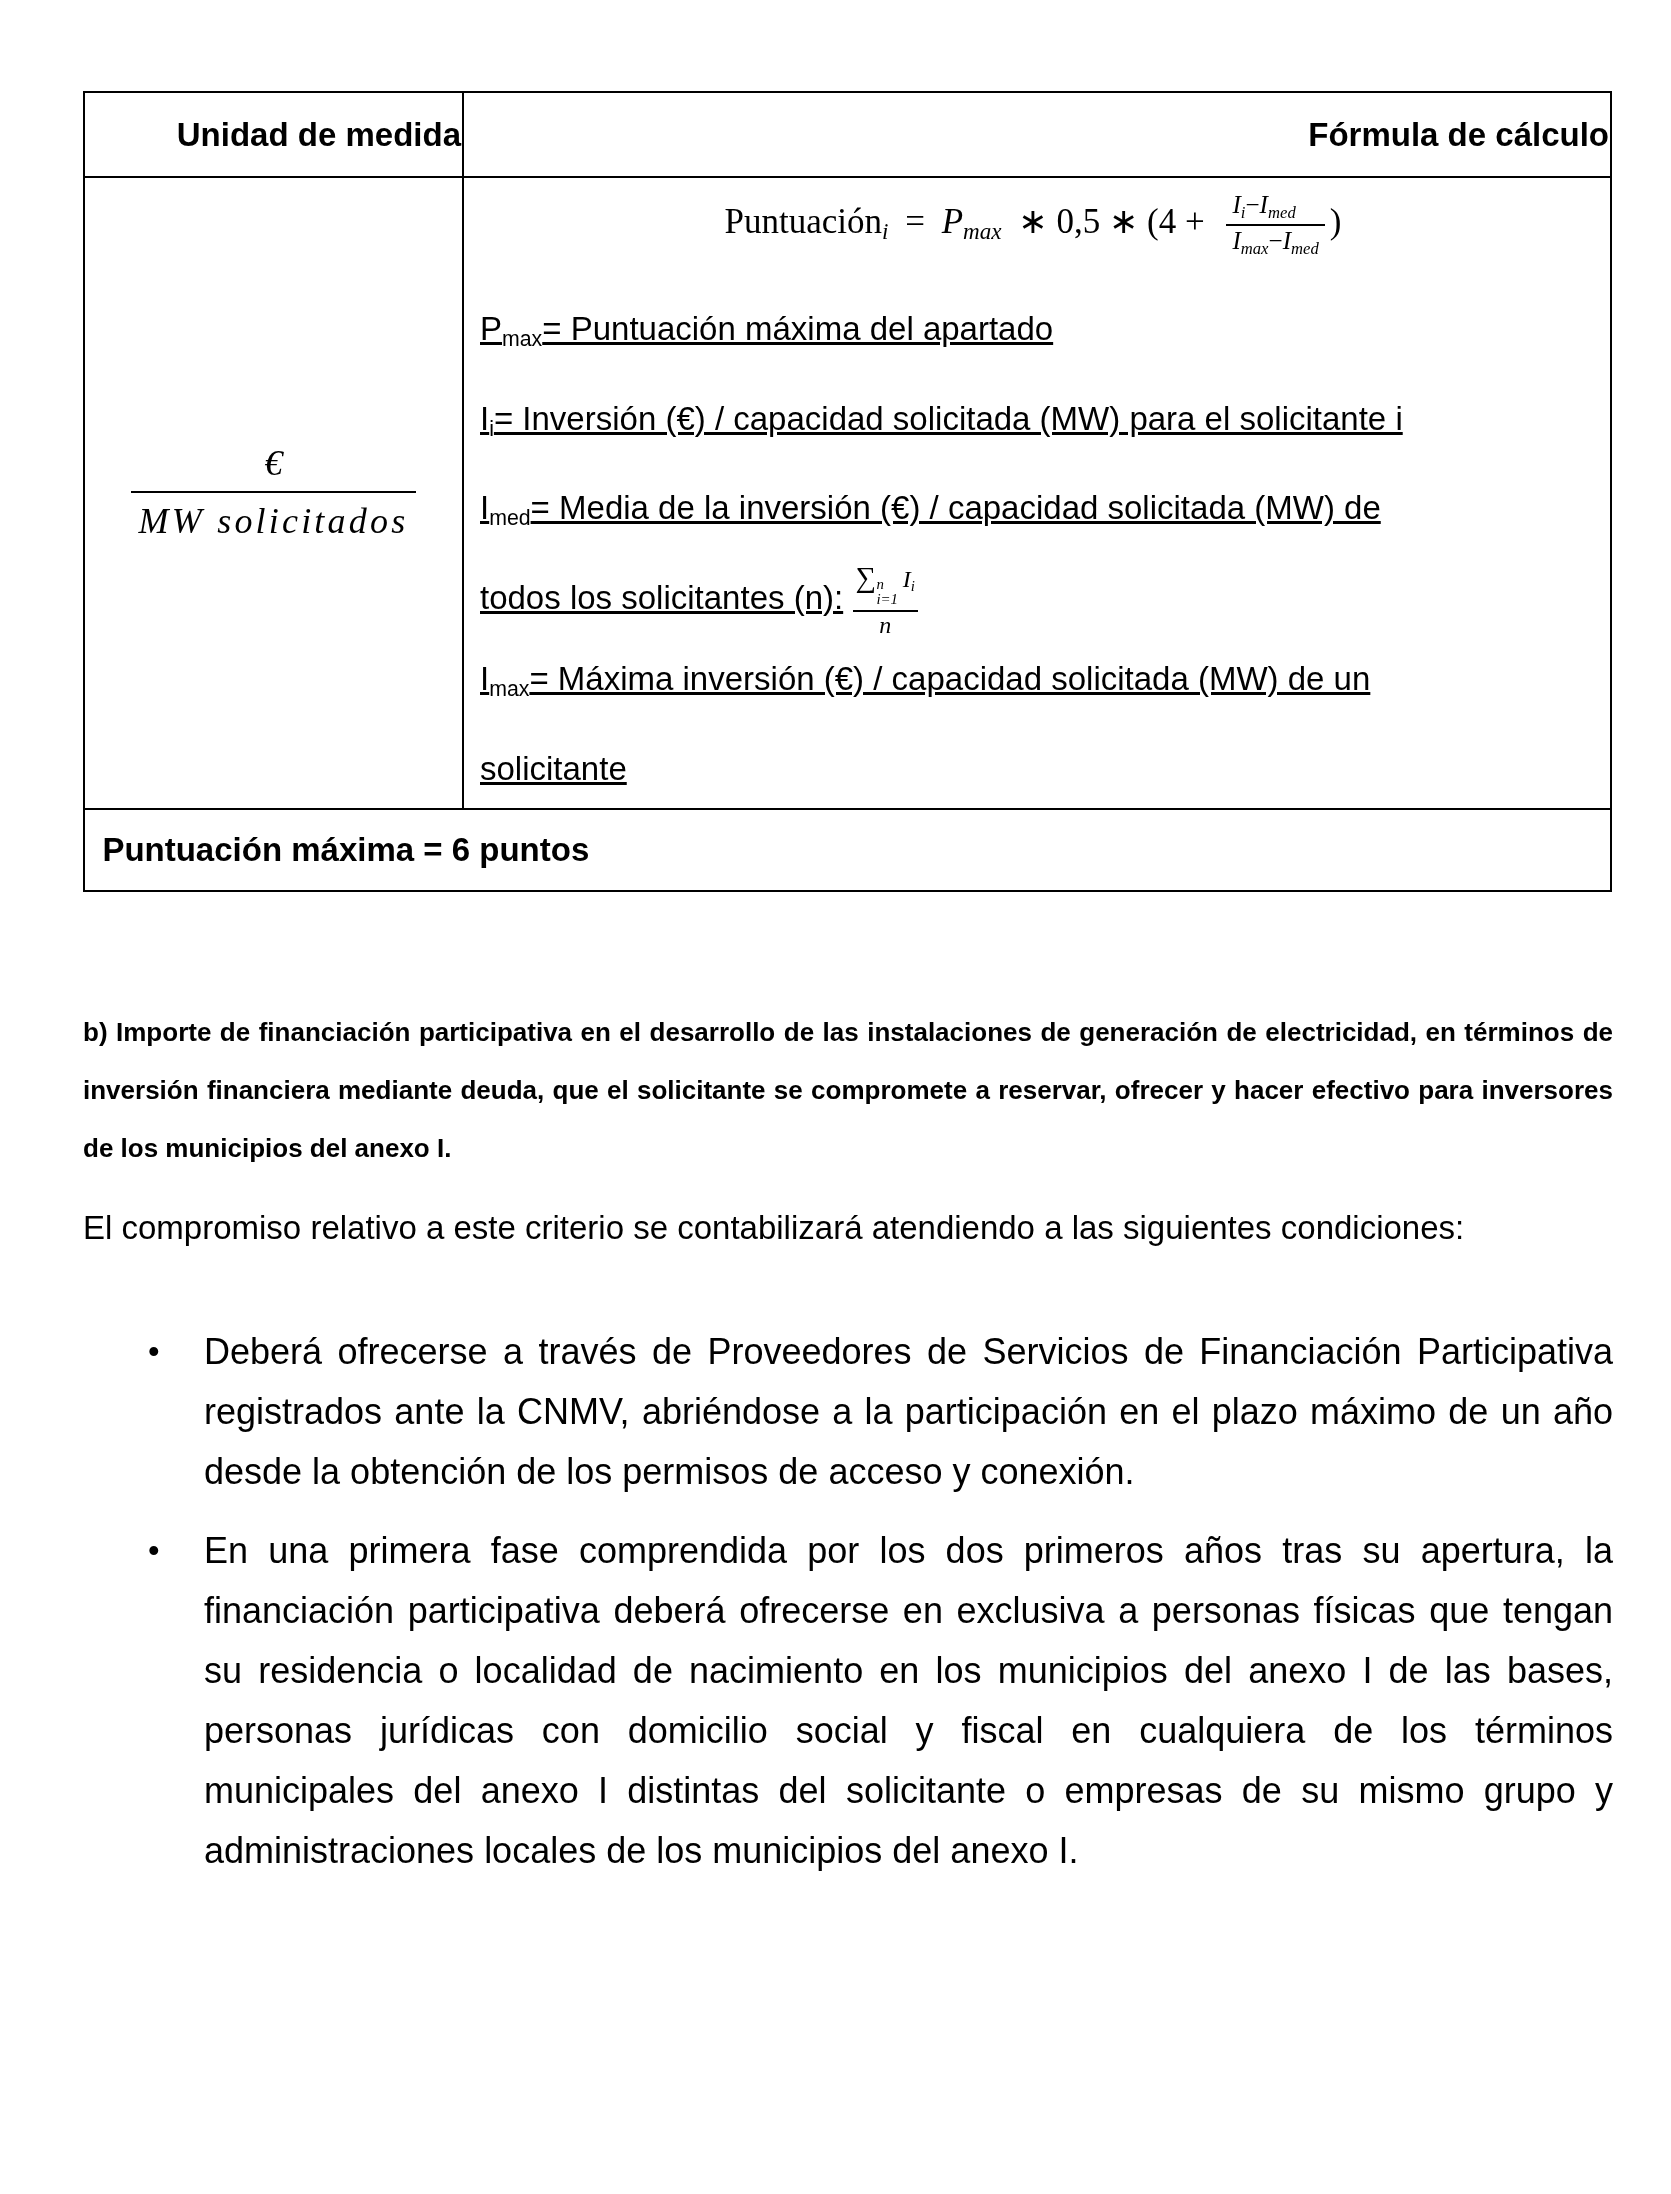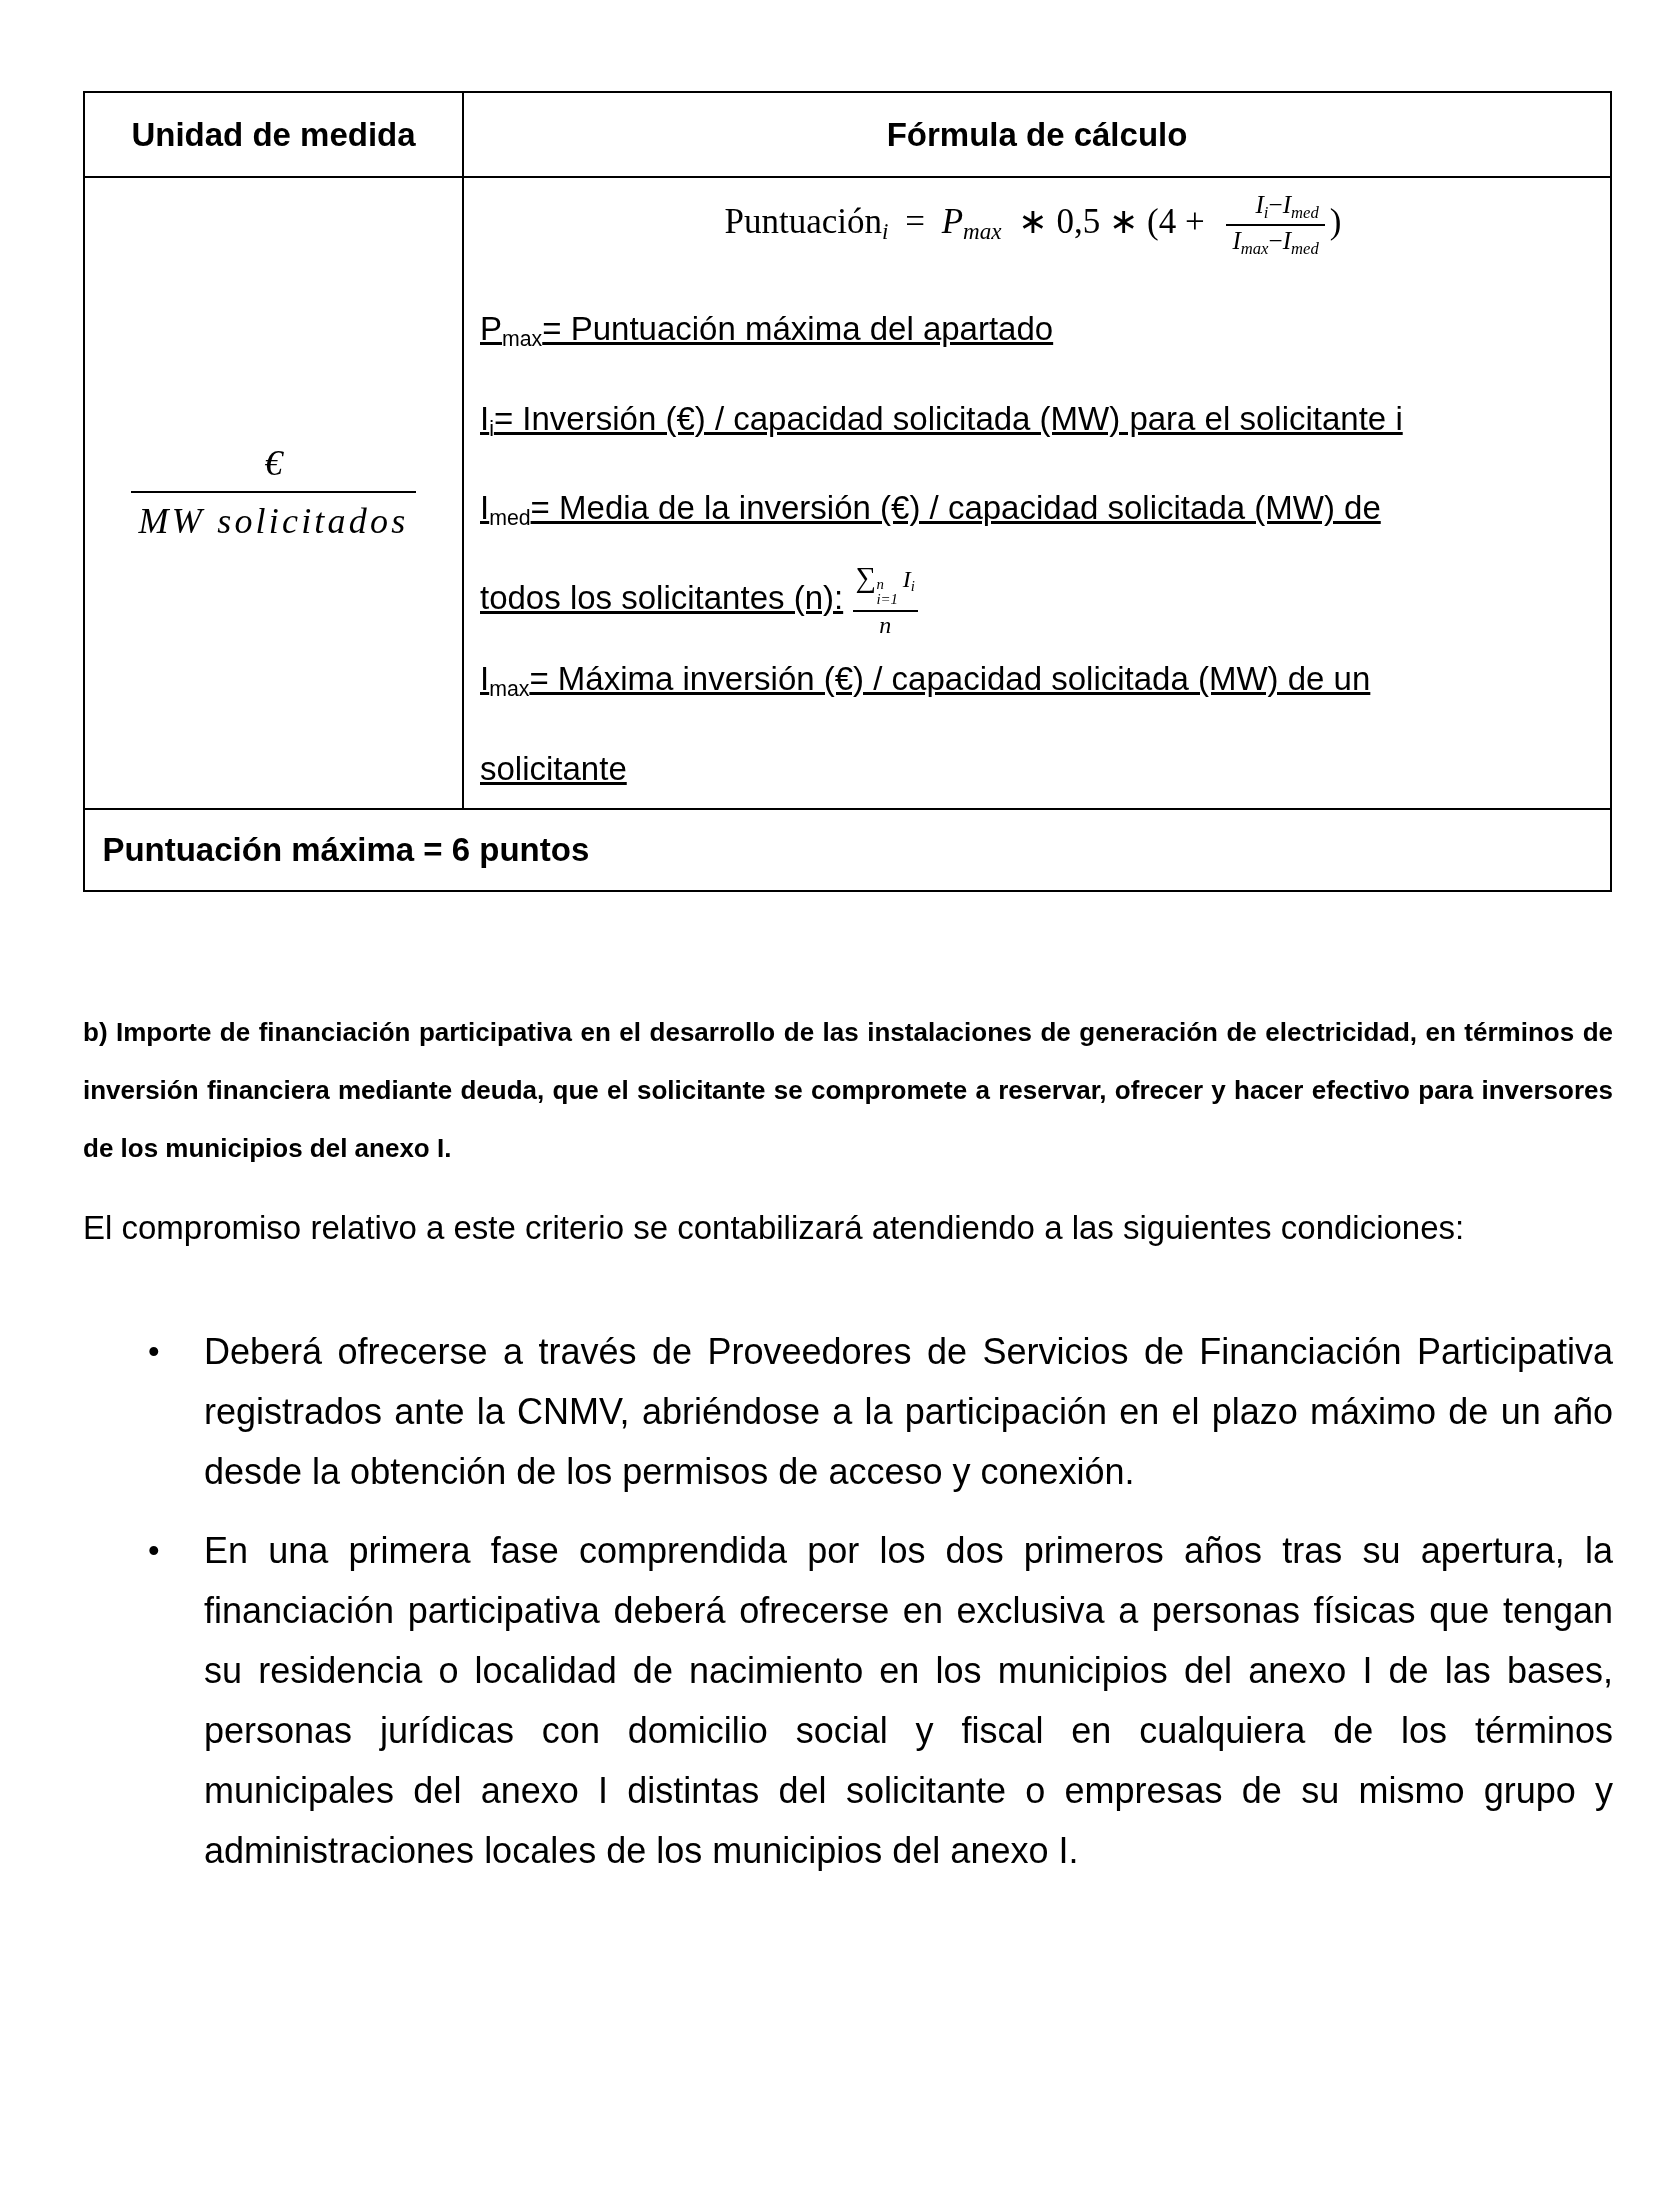--- a/index.html
+++ b/index.html
@@ -23,21 +23,21 @@
     table-layout: fixed;
   }
   table.criteria th, table.criteria td {
     border: 2.4px solid #000;
   }
   th.col-unit { width: 375px; }
   tr.header-row th {
     height: 81px;
     font-size: 33px;
     font-weight: bold;
-    text-align: center;
+    text-align: right;
     vertical-align: middle;
   }
   tr.body-row { height: 612px; }
   td.unit-cell {
     text-align: center;
     vertical-align: middle;
   }
   .unit-frac {
     display: inline-block;
     font-family: "Liberation Serif", serif;
@@ -73,21 +73,21 @@
   }
   .op { margin: 0 8px; }
   .frac {
     display: inline-block;
     vertical-align: middle;
     font-size: 0.72em;
     margin: 0 4.7px;
   }
   .frac .fnum, .frac .fden {
     display: block;
-    text-align: right;
+    text-align: left;
     padding: 0.8px 6.3px;
   }
   .frac .fnum { border-bottom: 2.4px solid #000; }
 
   
   .def {
     margin: 0;
     font-size: 33px;
     line-height: 79px;
     text-decoration: underline;

